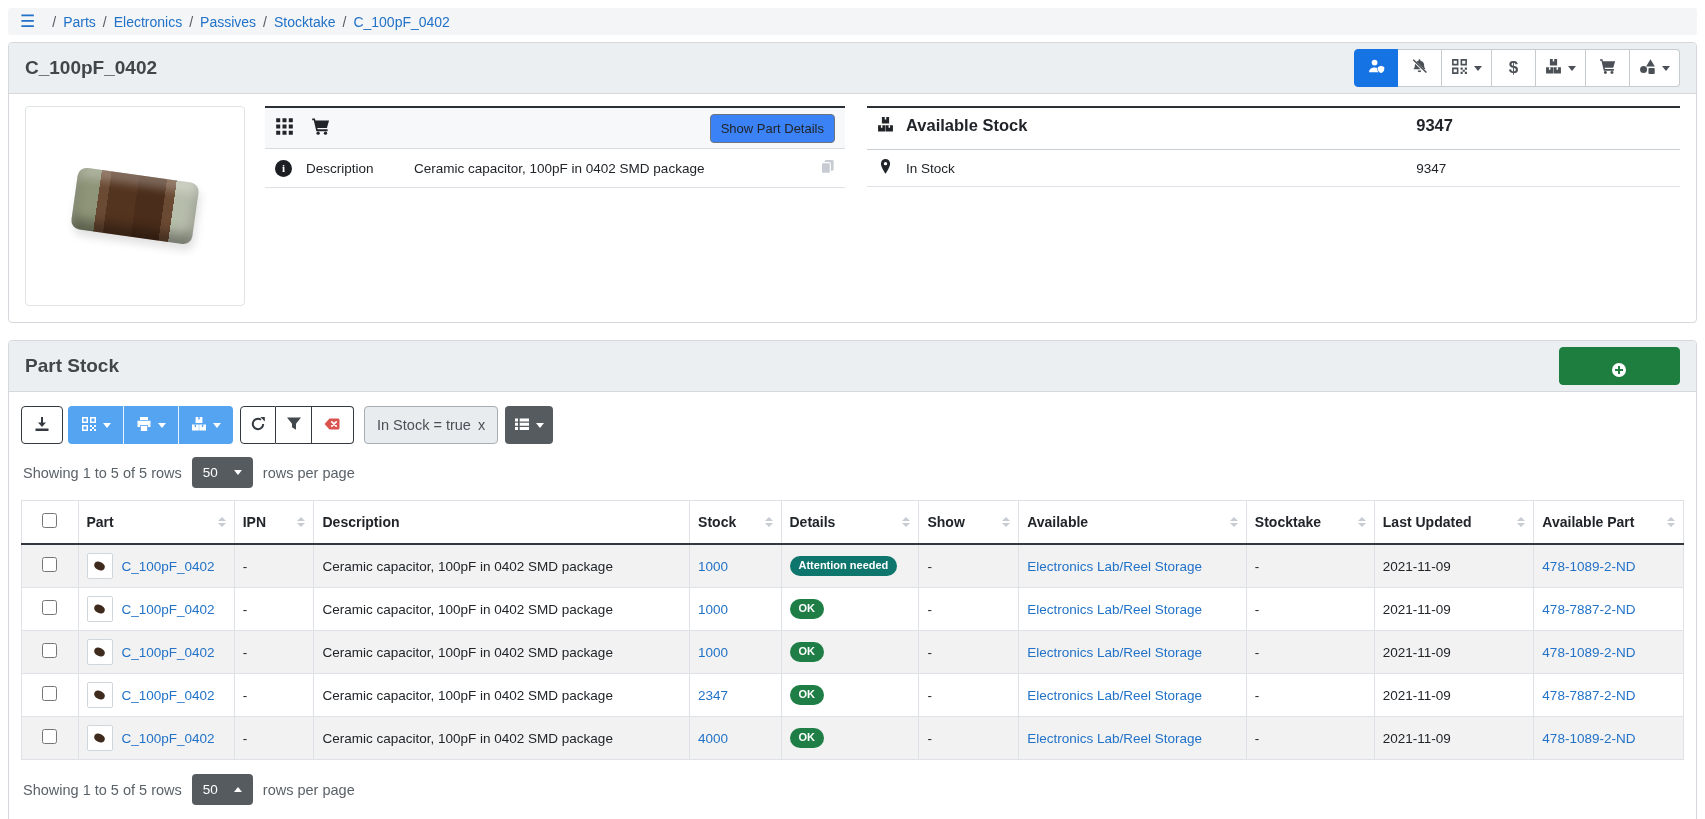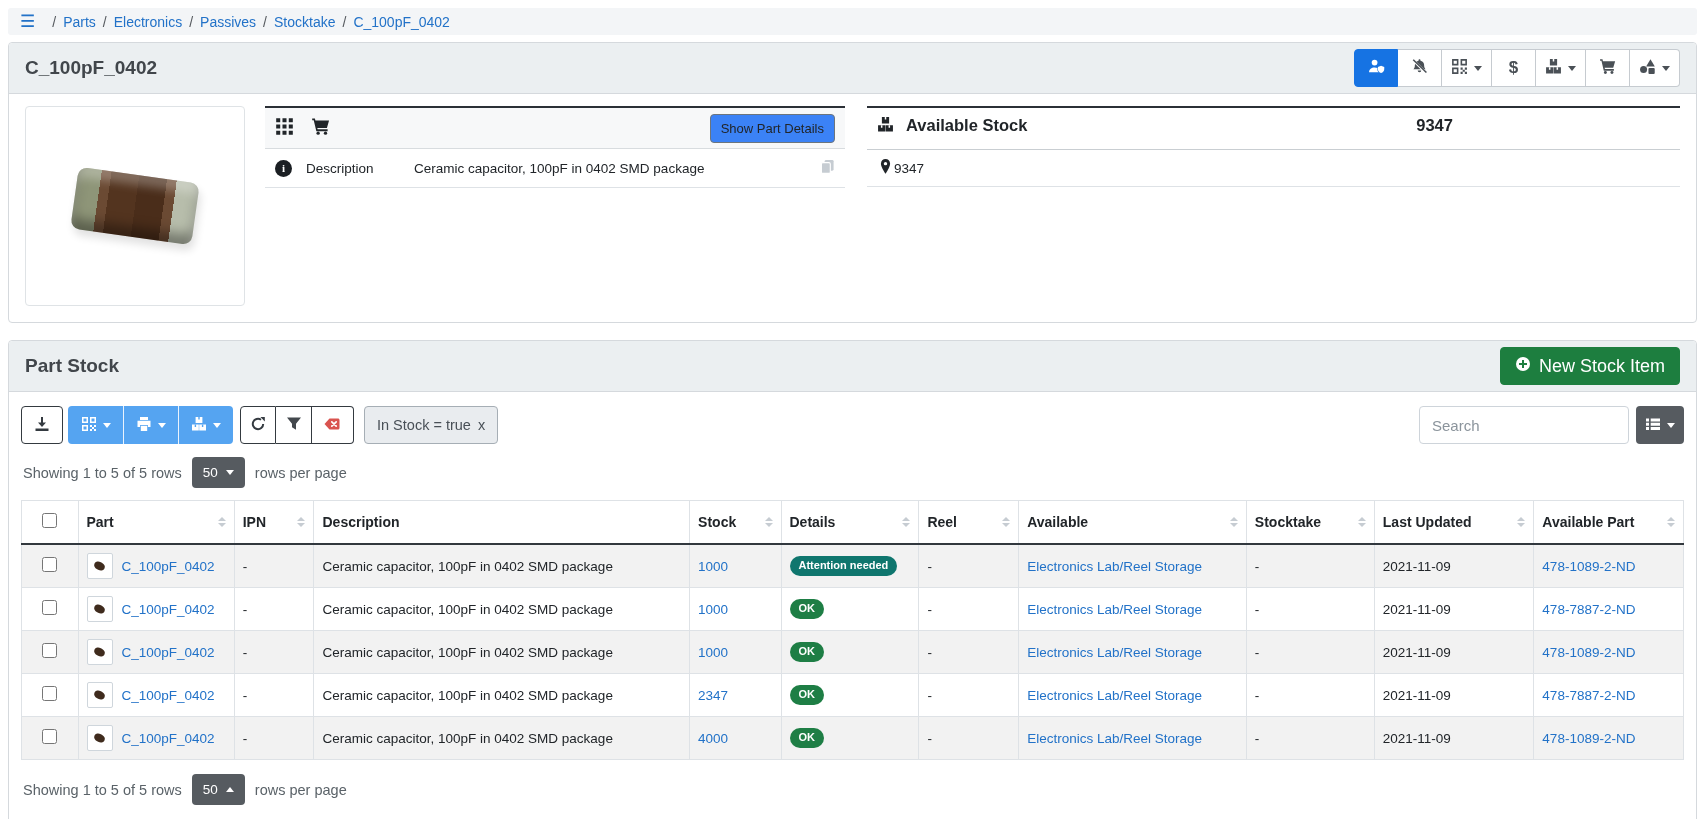--- a/index.html
+++ b/index.html
@@ -50,21 +50,21 @@
   .stock-head { display:flex; padding:8px 10px; border-bottom:1px solid #c9ced2; height:42px; }
   .stock-head svg, .stock-row svg { width:17px; height:17px; }
   .stock-title { font-size:16.5px; font-weight:700; margin-left:12px; flex:1; }
   .stock-total { width:32%; font-size:16.5px; font-weight:700; }
   .stock-row { display:flex; align-items:center; padding:8px 10px; border-bottom:1px solid #dee2e6; font-size:13.5px; height:37px; }
   .sv-label { margin-left:12px; flex:1; }
   .sv-value { width:32%; }
 
   
   .stock-panel { margin-top:17px; }
-  .green-btn { margin-left:auto; background:#1d7e3f; border:1px solid #1d7e3f; color:#fff; border-radius:4px; height:38px; padding:0 14px; font-size:18px; display:flex; align-items:center; gap:8px; cursor:pointer; font-family:inherit; }
+  .green-btn { margin-left:auto; background:#1d7e3f; border:1px solid #1d7e3f; color:#fff; border-radius:4px; height:38px; padding:14px 14px; font-size:13px; display:flex; align-items:center; gap:8px; cursor:pointer; font-family:inherit;flex-direction:column; }
   .green-btn svg { width:16px; height:16px; }
   .stock-body { padding:14px 12px 12px 12px; }
 
   .table-toolbar { display:flex; align-items:center; margin-bottom:13px; }
   .sq-btn { height:38px; display:flex; align-items:center; justify-content:center; cursor:pointer; background:#fff; border:1px solid #343a40; color:#343a40; }
   .sq-btn svg { width:16px; height:16px; }
   .download-btn { width:42px; border-radius:4px; margin-right:5px; }
   .blue-group { display:flex; margin-right:7px; }
   .blue-group .sq-btn { background:#55a4f1; border:none; color:#fff; width:55px; gap:6px; border-left:1px solid #eaf3fd; }
   .blue-group .sq-btn:first-child { border-radius:4px 0 0 4px; border-left:none; }
@@ -75,21 +75,21 @@
   .white-group .sq-btn:last-child { border-radius:0 4px 4px 0; width:42px; }
   .white-group svg.wide { width:19px; }
   .filter-chip { margin-left:10px; height:38px; background:#e9ecef; border:1px solid #a6aeb5; border-radius:4px; display:flex; align-items:center; padding:0 12px; font-size:14.5px; color:#495057; }
   .chip-close { margin-left:7px; cursor:pointer; color:#495057; }
   .search-input { margin-left:auto; width:210px; height:38px; border:1px solid #ced4da; border-radius:4px; padding:0 12px; font-size:15px; font-family:inherit; color:#495057; }
   .search-input::placeholder { color:#8b949c; }
   .cols-btn { margin-left:7px; width:48px; background:#565b60; border:none; color:#fff; border-radius:4px; gap:6px; }
 
   .pg-row { display:flex; align-items:center; font-size:14.5px; color:#5a6268; margin:6px 2px 12px 2px; }
   .pg-row.bottom { margin:14px 2px 6px 2px; }
-  .page-size-btn { background:#565b60; color:#fff; border:none; border-radius:4px; padding:8px 11px; font-size:13.5px; display:flex; align-items:center; gap:8px; margin:0 10px; cursor:pointer; font-family:inherit;justify-content:center; }
+  .page-size-btn { background:#565b60; color:#fff; border:none; border-radius:4px; padding:8px 11px; font-size:13.5px; display:flex; align-items:center; gap:16px; margin:0 10px; cursor:pointer; font-family:inherit;justify-content:center; }
 
   table { width:100%; border-collapse:collapse; font-size:13.5px; }
   th, td { border:1px solid #dee2e6; padding:8px 8px; text-align:left; vertical-align:middle; }
   thead th { font-weight:700; font-size:14px; border-bottom:2px solid #32383e; padding:12px 8px; cursor:pointer; }
   .th-flex { display:flex; align-items:center; }
   .sort-icon { margin-left:auto; display:flex; flex-direction:column; gap:2.5px; padding-left:6px; }
   .sort-icon i { width:0; height:0; border-left:4px solid transparent; border-right:4px solid transparent; display:block; }
   .sort-icon .up { border-bottom:4.5px solid #c6ccd2; }
   .sort-icon .down { border-top:4.5px solid #c6ccd2; }
   tbody tr:nth-child(odd) { background:#f2f2f2; }
@@ -209,20 +209,21 @@
                 <path fill="#fff" d="M7.3 1h1.4v2.4H7.3zM3.7 8.6h1.4V11H3.7zM10.9 8.6h1.4V11h-1.4z"></path>
               </svg></span>
           <span class="stock-title">Available Stock</span>
           <span class="stock-total">9347</span>
         </div>
         <div class="stock-row">
           <span><svg viewBox="0 0 16 16" fill="#212529">
                 <path d="M8 1C5.5 1 3.7 2.9 3.7 5.3 3.7 8.5 8 14.8 8 14.8s4.3-6.3 4.3-9.5C12.3 2.9 10.5 1 8 1z"></path>
                 <circle cx="8" cy="5.3" r="1.6" fill="#fff"></circle>
               </svg></span>
+          <span class="sv-label">In Stock</span>
           <span class="sv-value">9347</span>
         </div>
       </div>
     </div>
   </div>
 
   <div class="panel stock-panel">
     <div class="panel-heading">
       <span class="page-title">Part Stock</span>
       <button class="green-btn">
@@ -282,21 +283,20 @@
             <span><svg class="wide" viewBox="0 0 18 16">
                   <path fill="#d9534f" d="M6 2.5h8.5c.8 0 1.5.7 1.5 1.5v8c0 .8-.7 1.5-1.5 1.5H6L1 8z"></path>
                   <path stroke="#fff" stroke-width="1.7" stroke-linecap="round" d="M8.3 5.8l4.4 4.4M12.7 5.8l-4.4 4.4"></path>
                 </svg></span>
           </button>
         </div>
         <div class="filter-chip">
           <span>In Stock = true</span>
           <span class="chip-close">x</span>
         </div>
-        <input class="search-input" type="text" placeholder="Search" style="">
         <button class="sq-btn cols-btn">
           <span><svg viewBox="0 0 16 16" fill="#fff">
                 <path d="M1 2.5h3v3H1zM5.7 2.5H15v3H5.7zM1 6.7h3v3H1zM5.7 6.7H15v3H5.7zM1 10.9h3v3H1zM5.7 10.9H15v3H5.7z"></path>
               </svg></span>
           <span class="caret-down"></span>
         </button>
       </div>
 
       <div class="pg-row">
         <span>Showing 1 to 5 of 5 rows</span>
@@ -360,21 +360,21 @@
                 <span class="th-flex">
                   <span>Details</span>
                   <span class="sort-icon">
                     <i class="up"></i>
                     <i class="down"></i>
                   </span>
                 </span>
               </th>
             <th>
                 <span class="th-flex">
-                  <span>Reel</span>
+                  <span>Show</span>
                   <span class="sort-icon">
                     <i class="up"></i>
                     <i class="down"></i>
                   </span>
                 </span>
               </th>
             <th>
                 <span class="th-flex">
                   <span>Available</span>
                   <span class="sort-icon">

